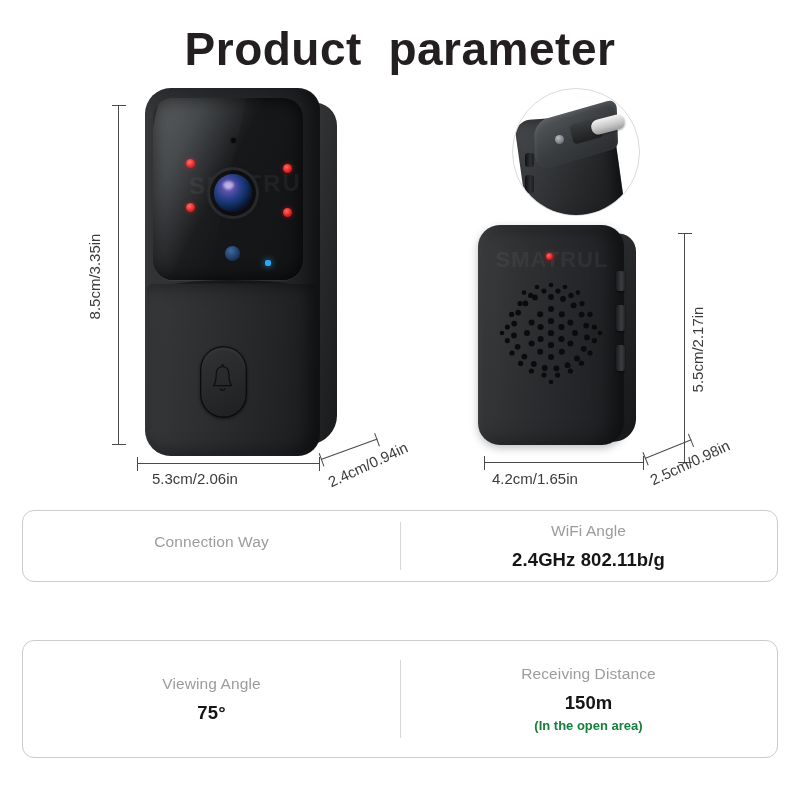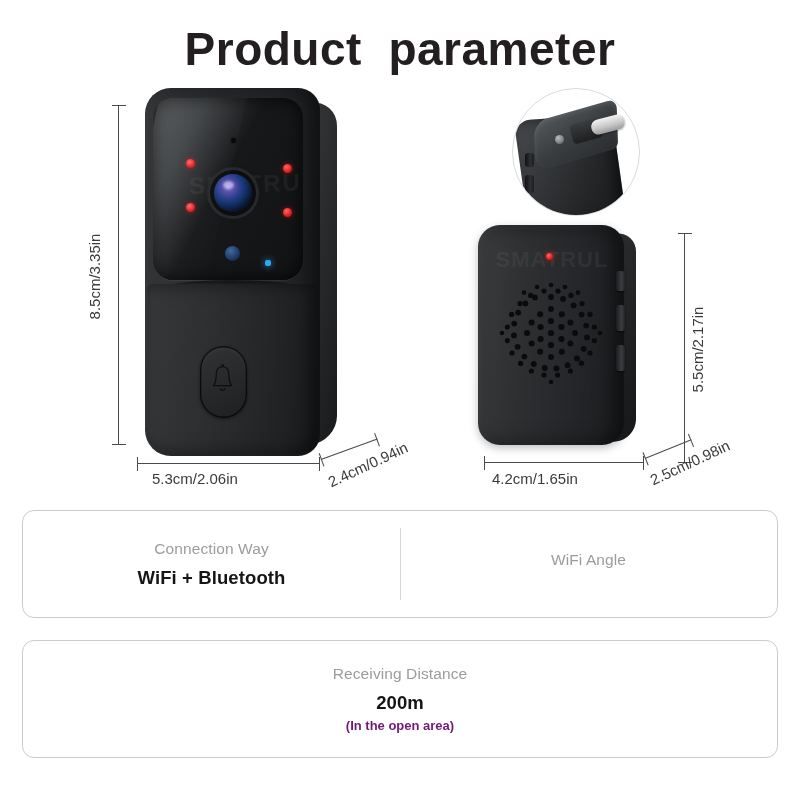--- a/index.html
+++ b/index.html
@@ -445,21 +445,21 @@
   .spec-card {
     position: absolute;
     left: 22px;
     width: 756px;
     border: 1.3px solid #c9cbcd;
     border-radius: 12px;
     background: #ffffff;
     box-sizing: border-box;
     display: flex;
   }
-  .spec-card-1 { top: 510px; height: 108px; }
+  .spec-card-1 { top: 510px; height: 72px; }
   .spec-card-2 { top: 640px; height: 118px; }
 
   .spec-col {
     flex: 1 1 0;
     display: flex;
     flex-direction: column;
     align-items: center;
     justify-content: center;
     position: relative;
     padding: 0 6px;
@@ -483,21 +483,21 @@
   }
   .spec-value {
     font-size: 18.5px;
     font-weight: 700;
     color: #151515;
     letter-spacing: 0.1px;
   }
   .spec-note {
     font-size: 13px;
     font-weight: 700;
-    color: #701a75;
+    color: #15803d;
     margin-top: 4px;
   }
 </style>
 </head>
 <body>
 
 <div class="page-title">Product  parameter</div>
 
 <div class="stage">
 
@@ -640,26 +640,30 @@
   <div class="dim-label" style="left:492px; top:390px;">4.2cm/1.65in</div>
 
   <div class="dim-line-diag" style="left:645px; top:378px; width:50px; transform:rotate(-22deg); transform-origin:left center;"></div>
   <div class="dim-label dim-diag" style="left:651px; top:392px;">2.5cm/0.98in</div>
 
 </div>
 
 <div class="spec-card spec-card-1">
   <div class="spec-col">
     <div class="spec-label">Connection Way</div>
-    <div class="spec-value">WiFi + Bluetooth</div>
   </div>
   <div class="spec-col">
     <div class="spec-label">WiFi Angle</div>
+    <div class="spec-value">2.4GHz 802.11b/g</div>
   </div>
 </div>
 
 <div class="spec-card spec-card-2">
   <div class="spec-col">
+    <div class="spec-label">Viewing Angle</div>
+    <div class="spec-value">75°</div>
+  </div>
+  <div class="spec-col">
     <div class="spec-label">Receiving Distance</div>
-    <div class="spec-value">200m</div>
+    <div class="spec-value">150m</div>
     <div class="spec-note">(In the open area)</div>
   </div>
 </div>
 
 </body></html>

